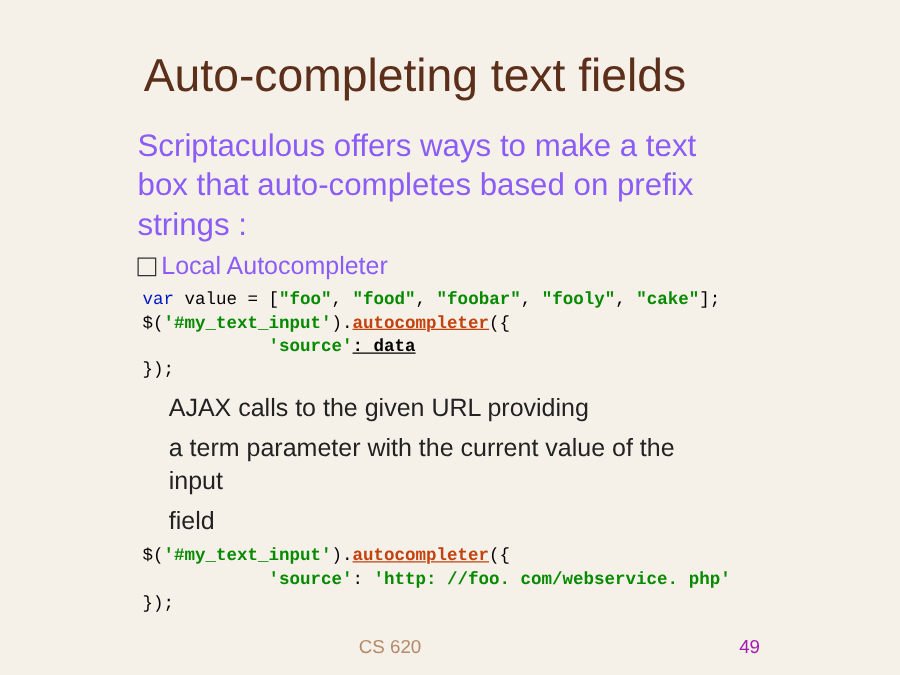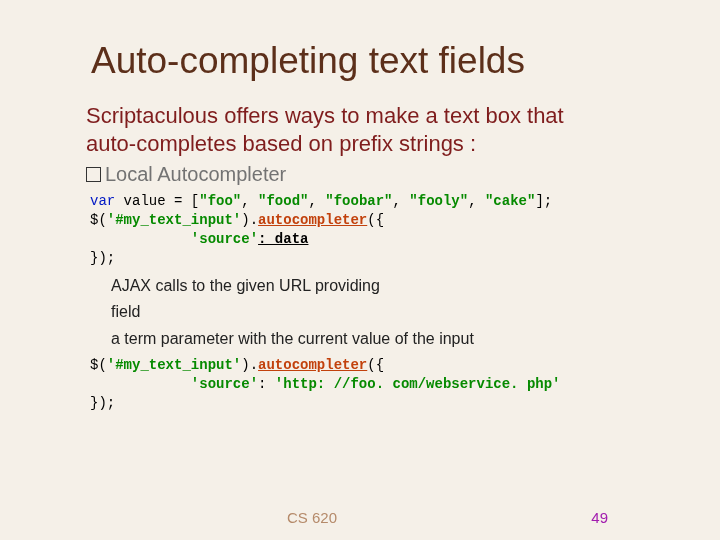--- a/index.html
+++ b/index.html
@@ -9,55 +9,55 @@
     height: 540px;
     background: #f5f0e8;
     font-family: Arial, Helvetica, sans-serif;
     position: relative;
     overflow: hidden;
   }
   .slide {
     width: 624px;
     height: 540px;
     box-sizing: border-box;
-    padding: 30px 50px 30px 36px;
+    padding: 30px 50px 30px 60px;
     position: relative;
   }
   .title {
     font-size: 37px;
     color: #5c2f1a;
     margin: 10px 0 20px 55px;
     font-weight: normal;
   }
   .body-text {
-    font-size: 22px;
-    color: #7f1d1d;
+    font-size: 25px;
+    color: #8b5cf6;
     margin: 4px 0 6px 50px;
     line-height: 1.25;
   }
   .bullet-row {
     margin: 6px 0 6px 50px;
     font-size: 20px;
-    color: #737373;
+    color: #8b5cf6;
     display: flex;
     align-items: center;
   }
   .bullet-sq {
     display: inline-block;
     width: 13px;
     height: 13px;
     border: 1.5px solid #333;
     margin-right: 4px;
     flex-shrink: 0;
   }
   .bullet-label {
     display: inline;
   }
   .bullet-continuation {
-    font-size: 16px;
+    font-size: 20px;
     color: #222;
     margin: 0 0 6px 75px;
     line-height: 1.3;
   }
   .code-block {
     font-family: "Courier New", Courier, monospace;
     font-size: 14px;
     margin: 4px 0 8px 54px;
     line-height: 1.35;
     white-space: pre;
@@ -97,22 +97,22 @@
     <span class="bullet-sq"></span>
     <span class="bullet-label">Local Autocompleter</span>
   </div>
 
   <div class="code-block"><span class="kw-blue">var</span><span> value = [</span><span class="str-green">"foo"</span><span>, </span><span class="str-green">"food"</span><span>, </span><span class="str-green">"foobar"</span><span>, </span><span class="str-green">"fooly"</span><span>, </span><span class="str-green">"cake"</span><span>];</span>
 <span>$(</span><span class="str-green">'#my_text_input'</span><span>).</span><span class="call-red">autocompleter</span><span>({</span>
 <span>            </span><span class="str-green">'source'</span><span class="plain-bold">: data</span>
 <span>});</span></div>
 
   <div class="bullet-continuation">AJAX calls to the given URL providing</div>
+  <div class="bullet-continuation">a term parameter with the current value of the input</div>
   <div class="bullet-continuation">field</div>
-  <div class="bullet-continuation">a term parameter with the current value of the input</div>
 
   <div class="code-block"><span>$(</span><span class="str-green">'#my_text_input'</span><span>).</span><span class="call-red">autocompleter</span><span>({</span>
 <span>            </span><span class="str-green">'source'</span><span>: </span><span class="str-green">'http: //foo. com/webservice. php'</span>
 <span>});</span></div>
 
   <div class="footer-label">CS 620</div>
   <div class="footer-page">49</div>
 
 </div>
 

